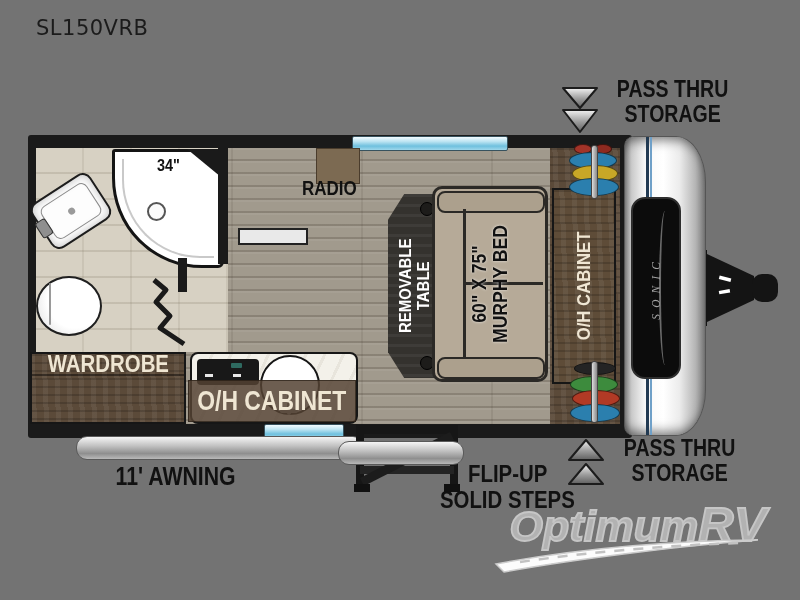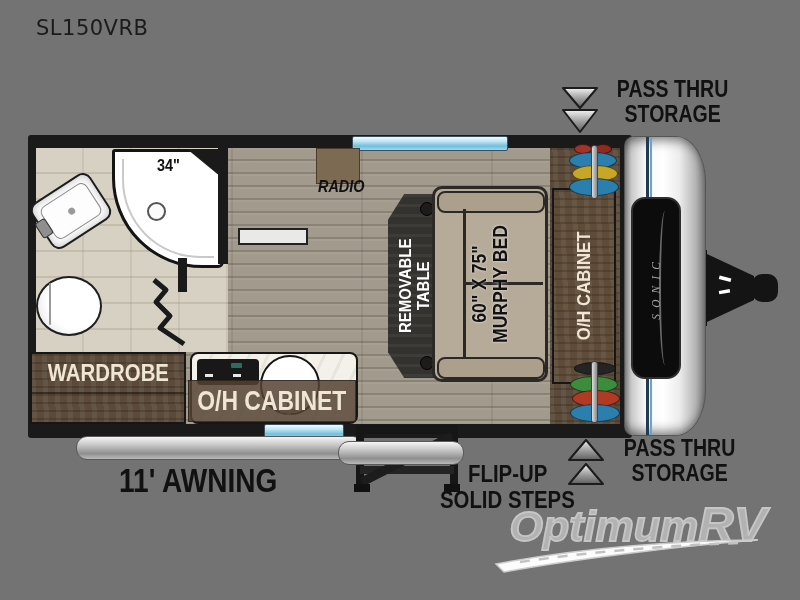--- a/index.html
+++ b/index.html
@@ -106,26 +106,26 @@
     <polyline points="8,6 20,16 10,28 24,42 14,54 38,70" fill="none" stroke="#1a1a1a" stroke-width="5" stroke-linejoin="round"></polyline>
   </svg>
 
   <div class="abs" style="left:36px;top:276px;width:62px;height:56px;background:radial-gradient(circle at 60% 40%, #ffffff 55%, #dcdcdc);border:2.5px solid #1f1f1f;border-radius:50%;">
     <div class="abs" style="left:11px;top:5px;width:2px;height:42px;background:#9a9a9a;border-radius:2px;"></div>
   </div>
 
   <div class="abs" style="left:238px;top:228px;width:66px;height:13px;background:#e9e9e9;border:2px solid #222;"></div>
 
   <div class="abs" style="left:316px;top:148px;width:42px;height:34px;background:#7c6a52;border:1px solid #4a3c2c;"></div>
-  <div class="abs lbl" style="left:318px;top:177px;width:70px;font-size:17px;font-style:italic;">
+  <div class="abs lbl" style="left:302px;top:177px;width:70px;font-size:20px;">
     <span class="cx" style="transform-origin:left;">RADIO</span>
   </div>
 
   <div class="abs wood-brown" style="left:30px;top:352px;width:156px;height:72px;border:2.5px solid #161616;box-sizing:border-box;">
-    <div class="vflex" style="height:38px;">
+    <div class="vflex" style="height:20px;">
       <span class="cx lbl cream" style="font-size:24px;">WARDROBE</span>
     </div>
     <div style="height:2px;background:rgba(0,0,0,.45);"></div>
   </div>
 
   <div class="abs" style="left:190px;top:352px;width:168px;height:72px;background:#f3f1ea;background-image:repeating-linear-gradient(115deg, rgba(150,140,120,.12) 0 3px, transparent 3px 17px);border:2.5px solid #161616;border-radius:8px;box-sizing:border-box;">
     <div class="abs" style="left:5px;top:5px;width:62px;height:26px;background:#181818;border-radius:4px;">
       <div class="abs" style="left:34px;top:4px;width:11px;height:5px;background:#2e6a60;border-radius:1px;"></div>
       <div class="abs" style="left:8px;top:15px;width:8px;height:2.5px;background:#e8e8e8;"></div>
       <div class="abs" style="left:36px;top:15px;width:8px;height:2.5px;background:#e8e8e8;"></div>
@@ -186,21 +186,21 @@
     <rect x="6" y="5" width="102" height="9" fill="#161616"></rect>
     <rect x="6" y="5" width="8" height="60" fill="#161616"></rect>
     <rect x="100" y="5" width="8" height="60" fill="#161616"></rect>
     <rect x="10" y="46" width="94" height="8" fill="#242424"></rect>
     <line x1="12" y1="62" x2="102" y2="16" stroke="#1c1c1c" stroke-width="9"></line>
     <rect x="4" y="64" width="16" height="8" fill="#111"></rect>
     <rect x="94" y="64" width="16" height="8" fill="#111"></rect>
   </svg>
   <div class="abs silver-tube" style="left:338px;top:441px;width:124px;height:22px;"></div>
 
-  <div class="abs lbl" style="left:105px;top:462px;width:170px;font-size:33px;text-align:right;">
+  <div class="abs lbl" style="left:105px;top:462px;width:170px;font-size:25px;text-align:left;">
     <span class="cx">11' AWNING</span>
   </div>
 
   <div class="abs lbl" style="left:420px;top:461px;width:175px;font-size:24px;line-height:1.08;text-align:center;">
     <div><span class="cx">FLIP-UP</span></div>
     <div><span class="cx">SOLID STEPS</span></div>
   </div>
 
   <svg class="abs" style="left:566px;top:437px;" width="40" height="50" viewBox="0 0 40 50">
     <defs>

